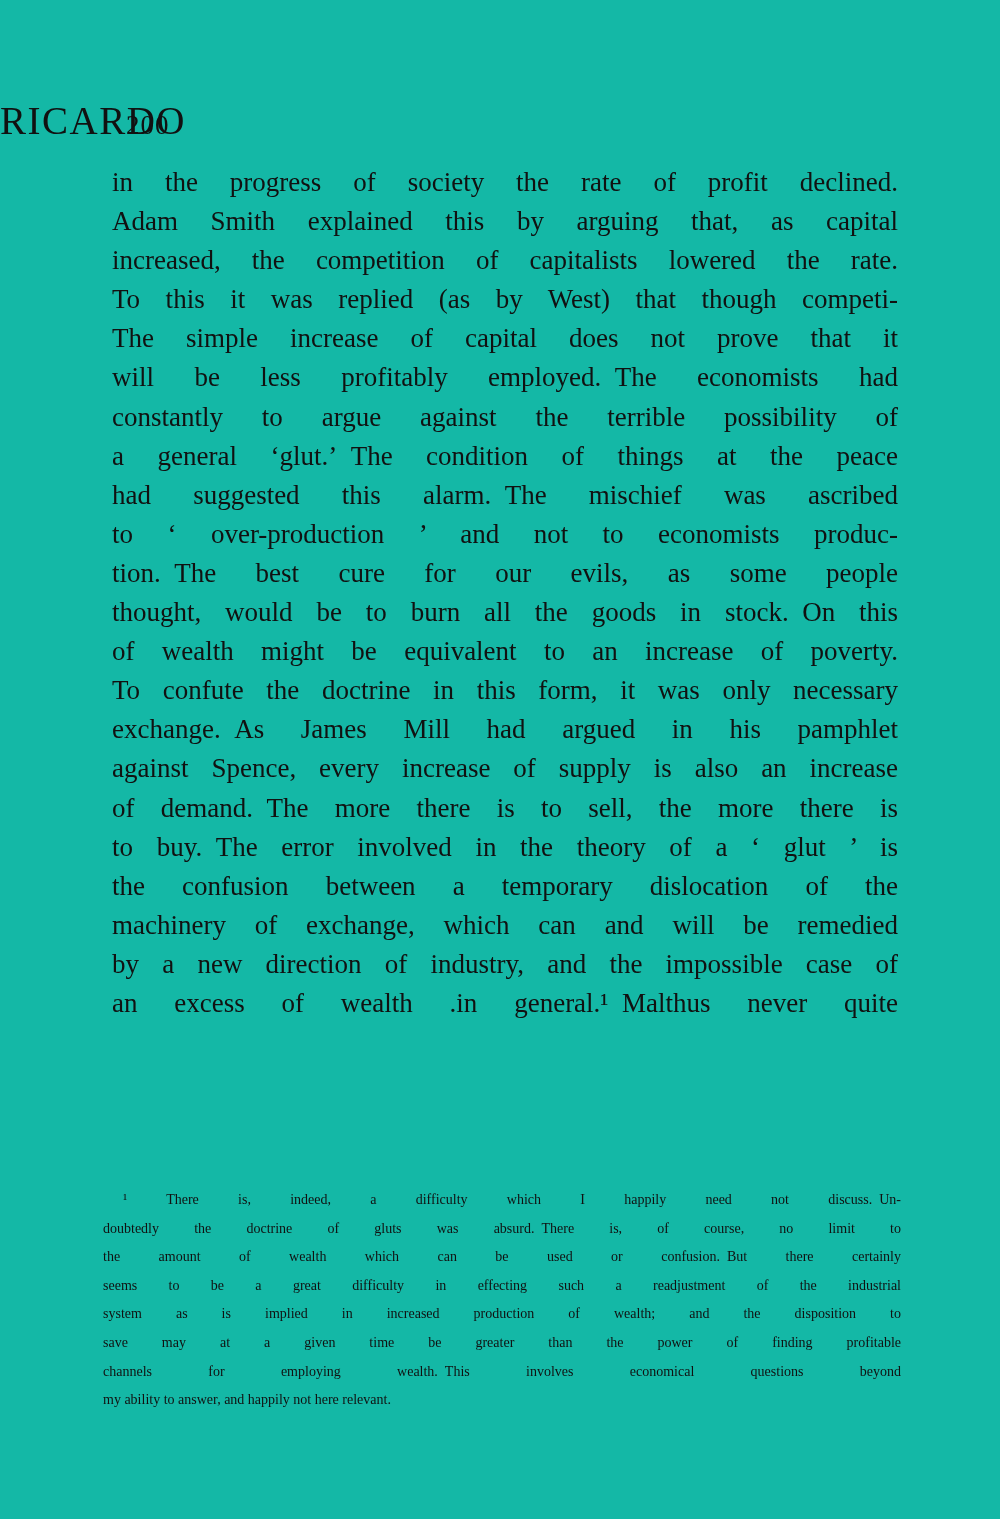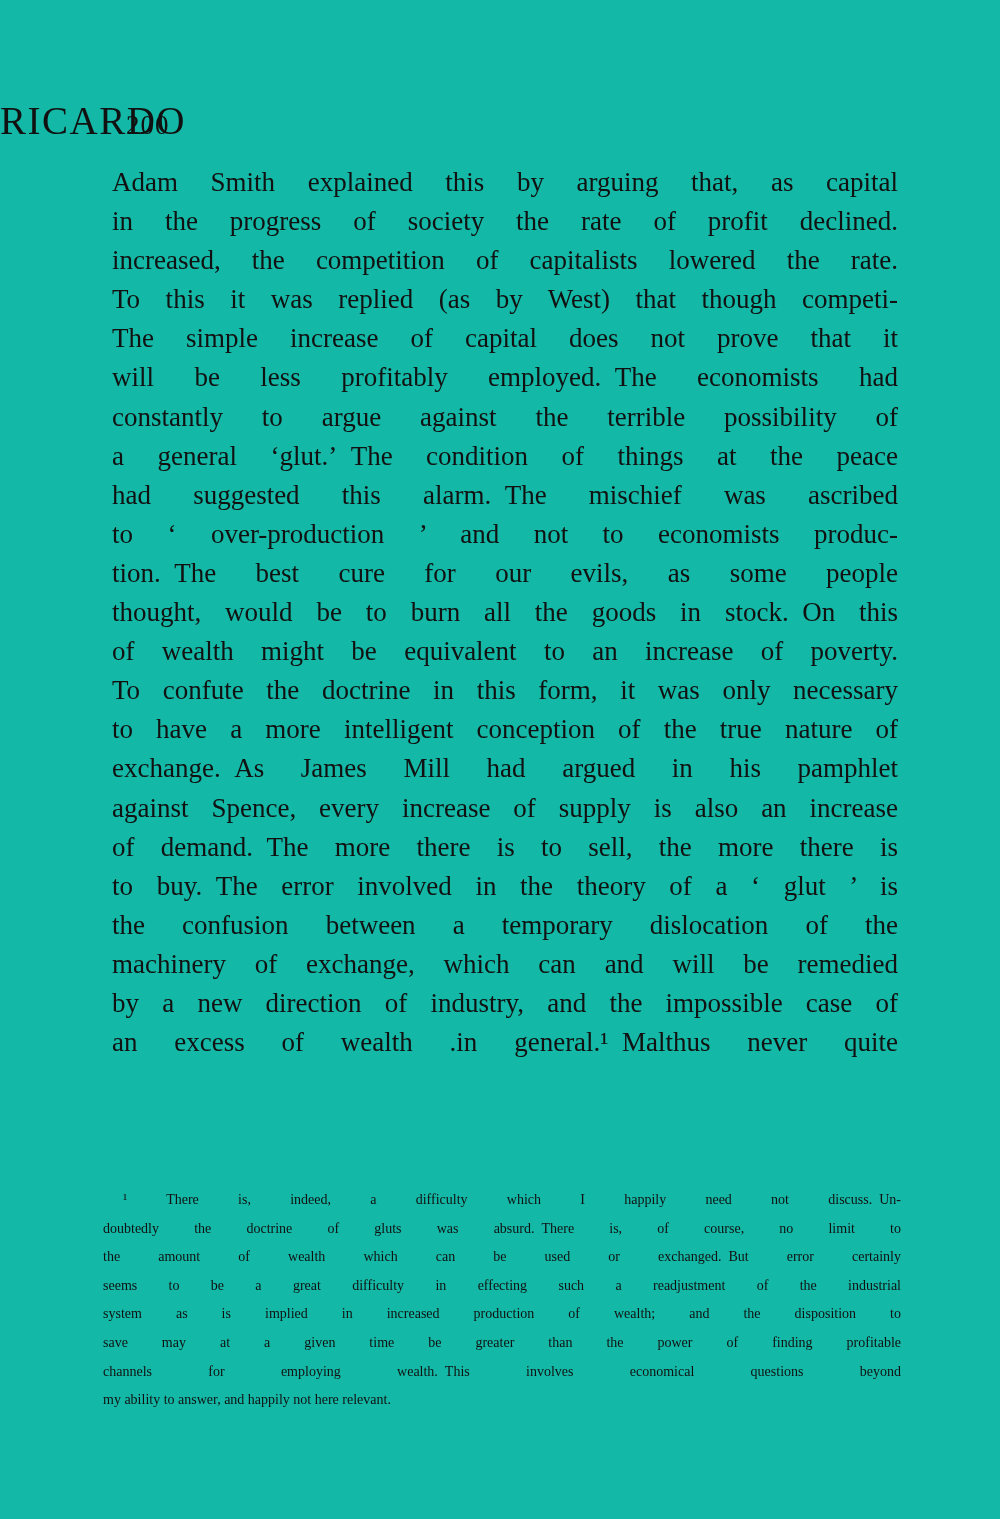--- a/index.html
+++ b/index.html
@@ -77,49 +77,48 @@
 <body>
 
 <div class="page">
 
   <div class="running-head">
     <span class="page-number">200</span>
     <div class="header-title">RICARDO</div>
   </div>
 
   <div class="body-text">
+      <div class="tline first">in the progress of society the rate of profit declined.</div>
       <div class="tline">Adam Smith explained this by arguing that, as capital</div>
-      <div class="tline first">in the progress of society the rate of profit declined.</div>
       <div class="tline">increased, the competition of capitalists lowered the rate.</div>
       <div class="tline">To this it was replied (as by West) that though competi-</div>
       <div class="tline">The simple increase of capital does not prove that it</div>
       <div class="tline">will be less profitably employed. The economists had</div>
       <div class="tline">constantly to argue against the terrible possibility of</div>
       <div class="tline">a general ‘glut.’ The condition of things at the peace</div>
       <div class="tline">had suggested this alarm. The mischief was ascribed</div>
       <div class="tline">to ‘ over-production ’ and not to economists produc-</div>
       <div class="tline">tion. The best cure for our evils, as some people</div>
       <div class="tline">thought, would be to burn all the goods in stock. On this</div>
       <div class="tline">of wealth might be equivalent to an increase of poverty.</div>
       <div class="tline">To confute the doctrine in this form, it was only necessary</div>
-      <div class="tline">to have a more intelligent conception of the true nature of</div>
       <div class="tline">exchange. As James Mill had argued in his pamphlet</div>
       <div class="tline">against Spence, every increase of supply is also an increase</div>
       <div class="tline">of demand. The more there is to sell, the more there is</div>
       <div class="tline">to buy. The error involved in the theory of a ‘ glut ’ is</div>
       <div class="tline">the confusion between a temporary dislocation of the</div>
       <div class="tline">machinery of exchange, which can and will be remedied</div>
       <div class="tline">by a new direction of industry, and the impossible case of</div>
       <div class="tline last">an excess of wealth .in general.¹ Malthus never quite</div>
     </div>
 
   <div class="footnote">
       <div class="tline first">¹ There is, indeed, a difficulty which I happily need not discuss. Un-</div>
       <div class="tline">doubtedly the doctrine of gluts was absurd. There is, of course, no limit to</div>
-      <div class="tline">the amount of wealth which can be used or exchanged. But error certainly</div>
+      <div class="tline">the amount of wealth which can be used or confusion. But there certainly</div>
       <div class="tline">seems to be a great difficulty in effecting such a readjustment of the industrial</div>
       <div class="tline">system as is implied in increased production of wealth; and the disposition to</div>
       <div class="tline">save may at a given time be greater than the power of finding profitable</div>
       <div class="tline">channels for employing wealth. This involves economical questions beyond</div>
       <div class="tline last">my ability to answer, and happily not here relevant.</div>
     </div>
 
 </div>
 
 </body></html>

